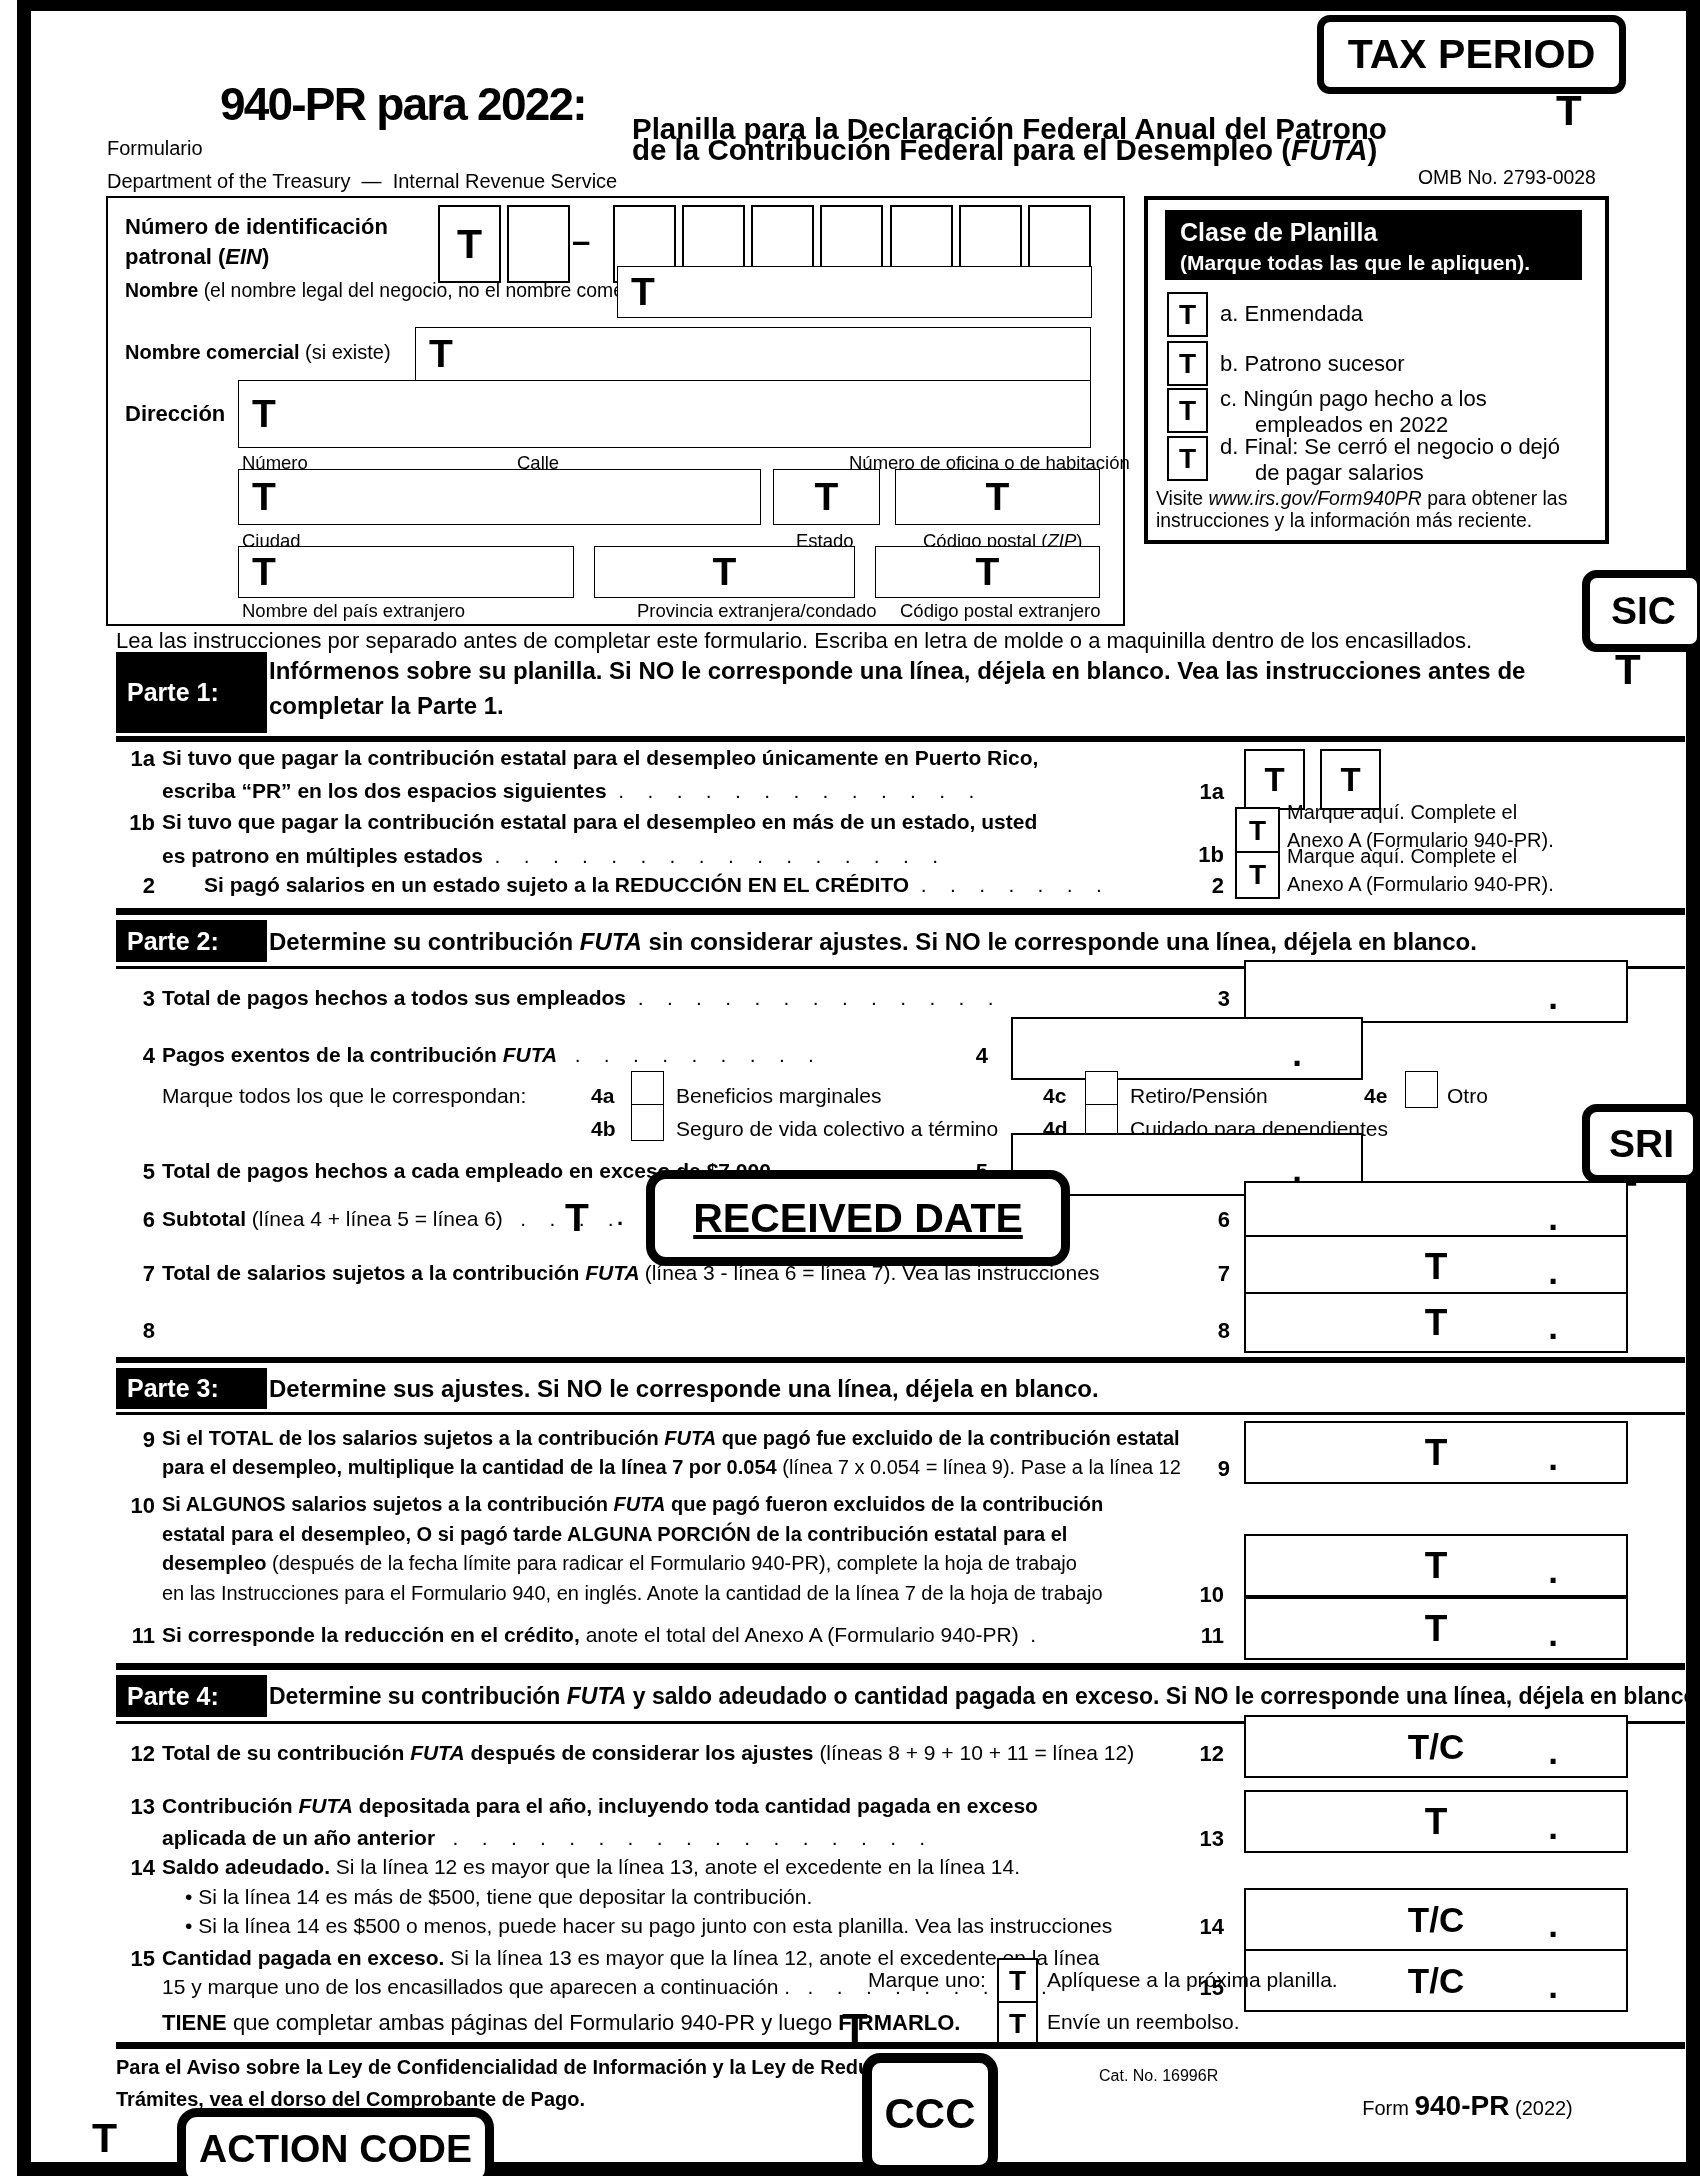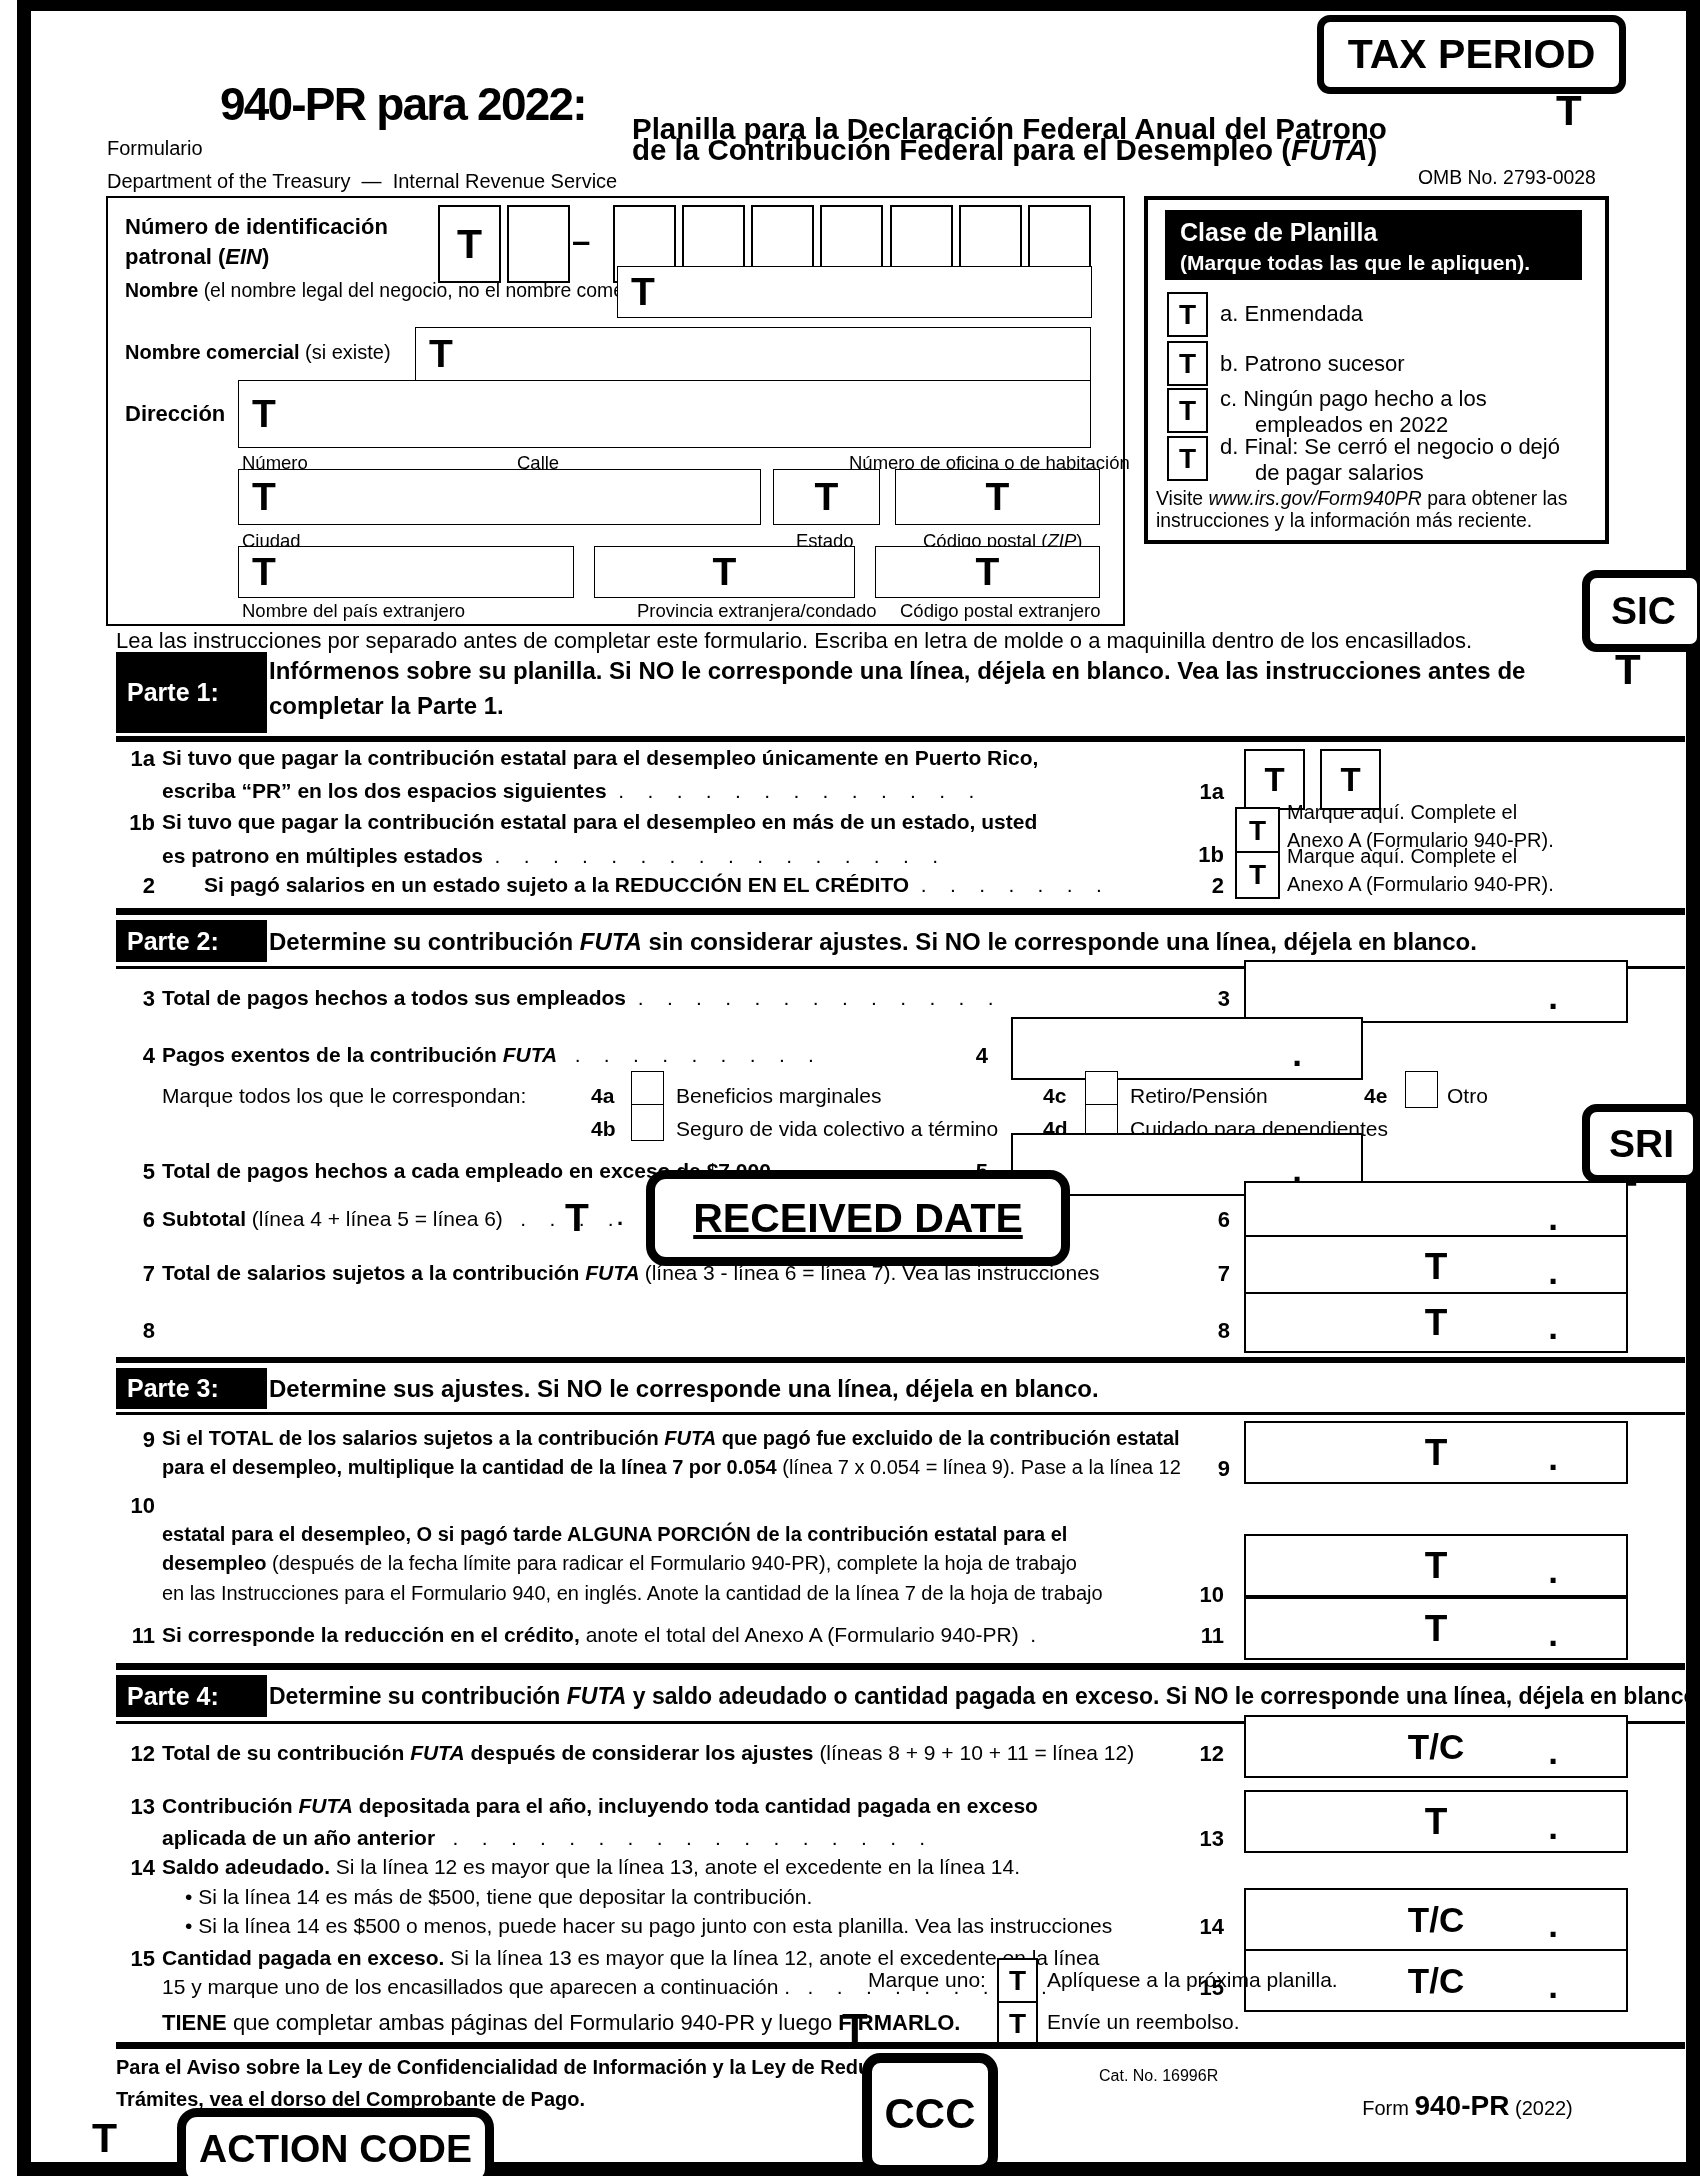--- a/index.html
+++ b/index.html
@@ -255,20 +255,21 @@
   <div class="num" style="left:105px;top:1427px;">9</div>
   <div class="tl" style="left:162px;top:1427px;font-size:20px;"><span class="b">Si el TOTAL de los salarios sujetos a la contribución </span><span class="b i">FUTA</span><span class="b"> que pagó fue excluido de la contribución estatal</span></div>
   <div class="tl" style="left:162px;top:1456px;font-size:20px;"><span class="b">para el desempleo, multiplique la cantidad de la línea 7 por 0.054 </span><span>(línea 7 x 0.054 = línea 9). Pase a la línea 12</span></div>
   <div class="ref" style="left:1178px;top:1456px;">9</div>
   <div class="amt" style="left:1244px;top:1421px;width:380px;height:59px;">
     <span class="tv">T</span>
       <span class="dp">.</span>
     </div>
 
   <div class="num" style="left:105px;top:1493px;">10</div>
+  <div class="tl" style="left:162px;top:1493px;font-size:20px;"><span class="b">Si ALGUNOS salarios sujetos a la contribución </span><span class="b i">FUTA</span><span class="b"> que pagó fueron excluidos de la contribución</span></div>
   <div class="tl" style="left:162px;top:1523px;font-size:20px;"><span class="b">estatal para el desempleo, O si pagó tarde ALGUNA PORCIÓN de la contribución estatal para el</span></div>
   <div class="tl" style="left:162px;top:1552px;font-size:20px;"><span class="b">desempleo </span><span>(después de la fecha límite para radicar el Formulario 940-PR), complete la hoja de trabajo</span></div>
   <div class="tl" style="left:162px;top:1582px;font-size:20px;"><span>en las Instrucciones para el Formulario 940, en inglés. Anote la cantidad de la línea 7 de la hoja de trabajo</span></div>
   <div class="ref" style="left:1172px;top:1582px;">10</div>
   <div class="amt" style="left:1244px;top:1534px;width:380px;height:59px;">
     <span class="tv">T</span>
       <span class="dp">.</span>
     </div>
 
   <div class="num" style="left:105px;top:1623px;">11</div>

